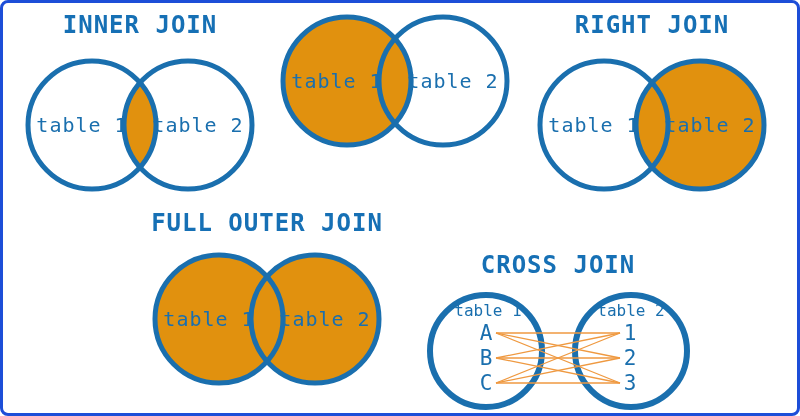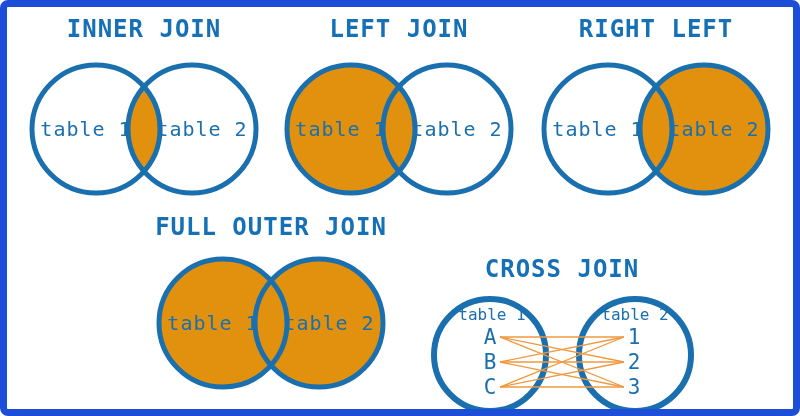--- a/index.html
+++ b/index.html
@@ -12,21 +12,21 @@
   html,body{
     margin:0;padding:0;
     width:800px;height:416px;
     background:#ffffff;
     overflow:hidden;
     font-family:"DejaVu Sans Mono", monospace;
   }
   .frame{
     position:absolute;inset:0;
     background:#ffffff;
-    border:7px solid #1d4ed8;
+    border:3px solid #1d4ed8;
     border-radius:8px;
     box-sizing:border-box;
     overflow:hidden;
   }
   .block{position:absolute;}
   .title{
     font-family:"DejaVu Sans Mono", monospace;
     font-weight:bold;
     font-size:24px;
     letter-spacing:1px;
@@ -79,39 +79,38 @@
       <circle cx="168" cy="72" r="64" fill="#ffffff"></circle>
       <circle cx="168" cy="72" r="64" clip-path="url(#clip-inner)" fill="#e1910e"></circle>
       <circle class="ring" cx="72" cy="72" r="64"></circle>
       <circle class="ring" cx="168" cy="72" r="64"></circle>
       <text class="vlabel" x="62" y="79">table 1</text>
       <text class="vlabel" x="178" y="79">table 2</text>
     </svg>
   </section>
 
   <section class="block" style="left:272px;top:6px;width:240px;">
-    <div class="title">LEFT JOIN</div>
     <svg width="240" height="145" viewBox="0 0 240 145">
       <defs>
           <clipPath id="clip-left">
             <circle cx="72" cy="72" r="64"></circle>
           </clipPath>
         </defs>
       <circle cx="72" cy="72" r="64" fill="#e1910e"></circle>
       <circle cx="168" cy="72" r="64" fill="#ffffff"></circle>
       <circle cx="168" cy="72" r="64" clip-path="url(#clip-left)" fill="#e1910e"></circle>
       <circle class="ring" cx="72" cy="72" r="64"></circle>
       <circle class="ring" cx="168" cy="72" r="64"></circle>
       <text class="vlabel" x="62" y="79">table 1</text>
       <text class="vlabel" x="178" y="79">table 2</text>
     </svg>
   </section>
 
   <section class="block" style="left:529px;top:6px;width:240px;">
-    <div class="title">RIGHT LEFT</div>
+    <div class="title">RIGHT JOIN</div>
     <svg width="240" height="145" viewBox="0 0 240 145">
       <defs>
           <clipPath id="clip-right">
             <circle cx="72" cy="72" r="64"></circle>
           </clipPath>
         </defs>
       <circle cx="72" cy="72" r="64" fill="#ffffff"></circle>
       <circle cx="168" cy="72" r="64" fill="#e1910e"></circle>
       <circle cx="168" cy="72" r="64" clip-path="url(#clip-right)" fill="#e1910e"></circle>
       <circle class="ring" cx="72" cy="72" r="64"></circle>

